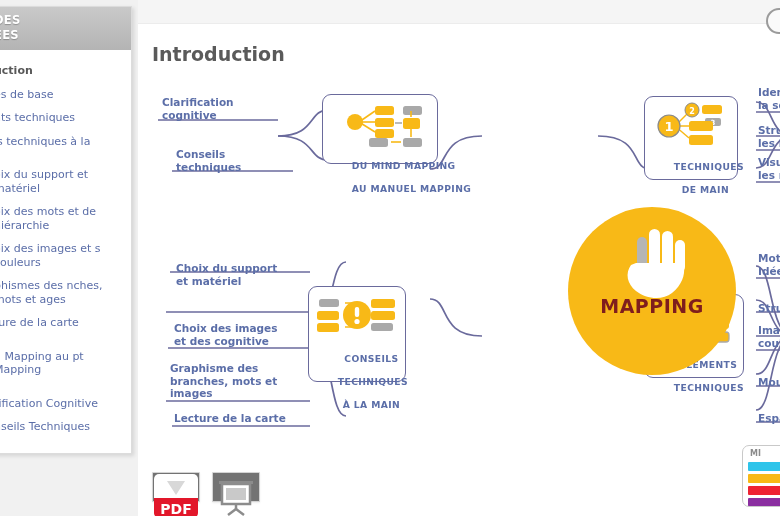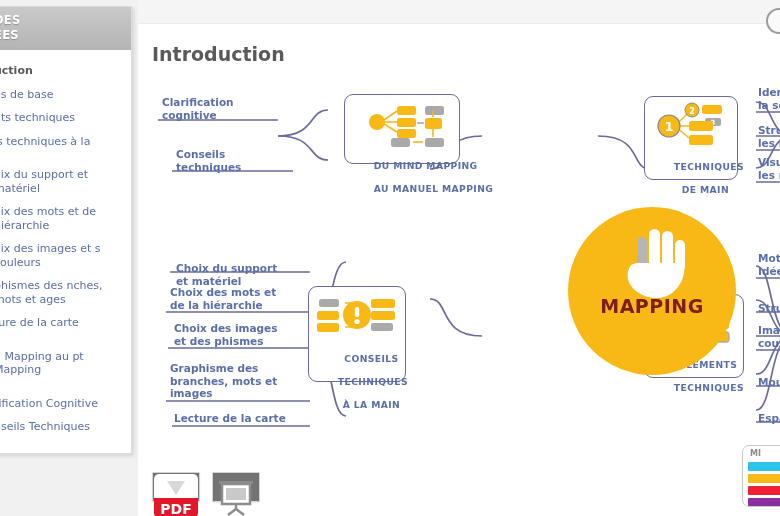--- a/index.html
+++ b/index.html
@@ -212,45 +212,43 @@
       </g>
     </svg>
 
     <div class="lbl" style="left:24px; top:22px;">Clarification
 cognitive</div>
     <div class="lbl" style="left:38px; top:74px;">Conseils
 techniques</div>
 
     <div class="lbl" style="left:38px; top:188px;">Choix du support
 et matériel</div>
-    <div class="lbl" style="left:32px; top:212px;">Choix des mots et
-de la hiérarchie</div>
     <div class="lbl" style="left:36px; top:248px;">Choix des images
-et des phismes</div>
+et des cognitive</div>
     <div class="lbl" style="left:32px; top:288px;">Graphisme des
 branches, mots et
 images</div>
     <div class="lbl" style="left:36px; top:338px;">Lecture de la carte</div>
 
     <div class="lbl" style="left:620px; top:12px;">Identifie
 la source</div>
     <div class="lbl" style="left:620px; top:50px;">Structur
 les idées</div>
     <div class="lbl" style="left:620px; top:82px;">Visualise
 les résul</div>
 
     <div class="lbl" style="left:620px; top:178px;">Mots-cl
 Idées-c</div>
     <div class="lbl" style="left:620px; top:228px;">Structu</div>
     <div class="lbl" style="left:620px; top:250px;">Image 
 couleur</div>
     <div class="lbl" style="left:620px; top:302px;">Mouver</div>
     <div class="lbl" style="left:620px; top:338px;">Espace</div>
 
-    <div class="nodebox" style="left:184px; top:20px; width:116px; height:70px;margin-left:22px;">
+    <div class="nodebox" style="left:184px; top:20px; width:116px; height:70px;">
       <svg width="114" height="50" viewBox="0 0 114 50" style="position:absolute;left:0;top:4px">
         <g stroke="#f8b917" stroke-width="1.6" fill="none">
           <path d="M36,23 L52,12"></path>
             <path d="M36,23 L52,23"></path>
             <path d="M36,23 L52,33"></path>
         </g>
         <circle cx="32" cy="23" r="8" fill="#f8b917"></circle>
         <rect x="52" y="7" width="19" height="9" rx="2.5" fill="#f8b917"></rect>
         <rect x="52" y="19" width="19" height="9" rx="2.5" fill="#f8b917"></rect>
         <rect x="52" y="30" width="19" height="9" rx="2.5" fill="#f8b917"></rect>

